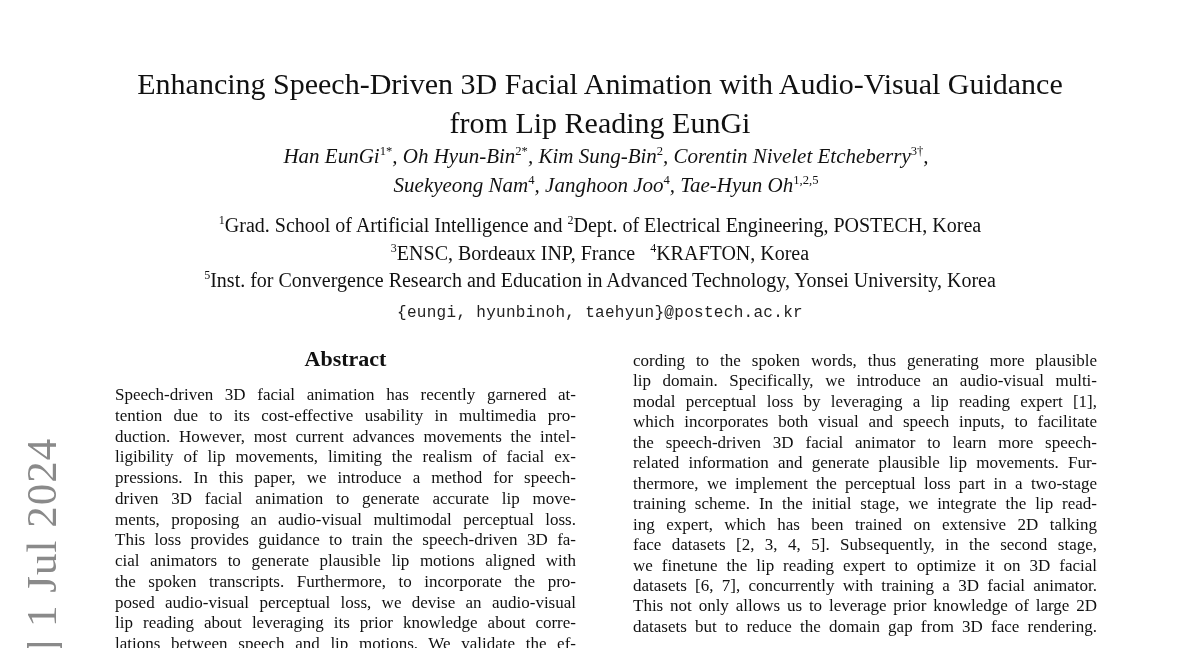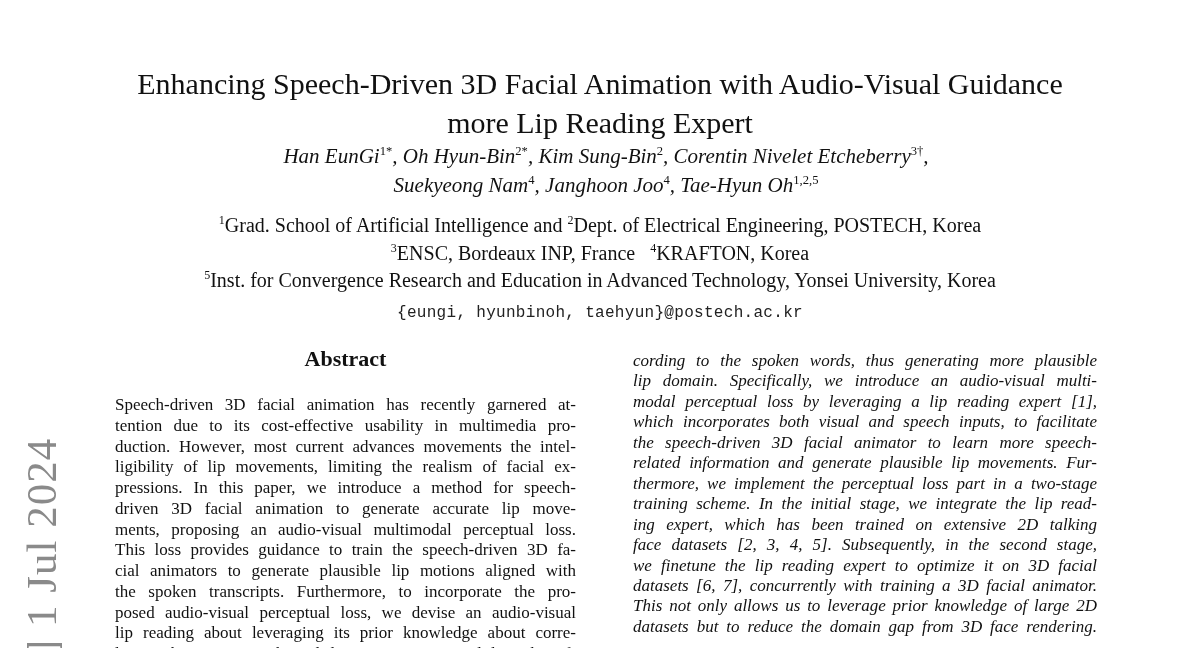--- a/index.html
+++ b/index.html
@@ -77,24 +77,23 @@
   .col-left {
     position: absolute;
     left: 115px; top: 345px;
     width: 461px;
   }
   .col-right {
     position: absolute;
     left: 633px; top: 345px;
     width: 464px;
     padding-top: 6px;
-    font-style: italic;
   }
   .abstract-heading {
-    margin: 0 0 23px 0;
+    margin: 0 0 13px 0;
     text-align: center;
     font-weight: bold;
     font-size: 22px;
     line-height: 27px;
   }
   .jline {
     font-size: 17px;
     text-align: justify;
     text-align-last: justify;
     white-space: normal;
@@ -104,21 +103,21 @@
 </style>
 </head>
 <body>
 
 <div class="page">
 
   <div class="watermark">] 1 Jul 2024</div>
 
   <h1 class="title">
     <span class="tline">Enhancing Speech-Driven 3D Facial Animation with Audio-Visual Guidance</span>
-    <span class="tline">more Lip Reading Expert</span>
+    <span class="tline">from Lip Reading EunGi</span>
   </h1>
 
   <div class="authors">
     <span class="aline"><span>Han EunGi</span><sup>1*</sup><span>, Oh Hyun-Bin</span><sup>2*</sup><span>, Kim Sung-Bin</span><sup>2</sup><span>, Corentin Nivelet Etcheberry</span><sup>3†</sup><span>,</span></span>
     <span class="aline"><span>Suekyeong Nam</span><sup>4</sup><span>, Janghoon Joo</span><sup>4</sup><span>, Tae-Hyun Oh</span><sup>1,2,5</sup></span>
   </div>
 
   <div class="affils">
     <span class="fline"><sup>1</sup><span>Grad. School of Artificial Intelligence and </span><sup>2</sup><span>Dept. of Electrical Engineering, POSTECH, Korea</span></span>
     <span class="fline"><sup>3</sup><span>ENSC, Bordeaux INP, France</span><span>&nbsp;&nbsp;&nbsp;</span><sup>4</sup><span>KRAFTON, Korea</span></span>

